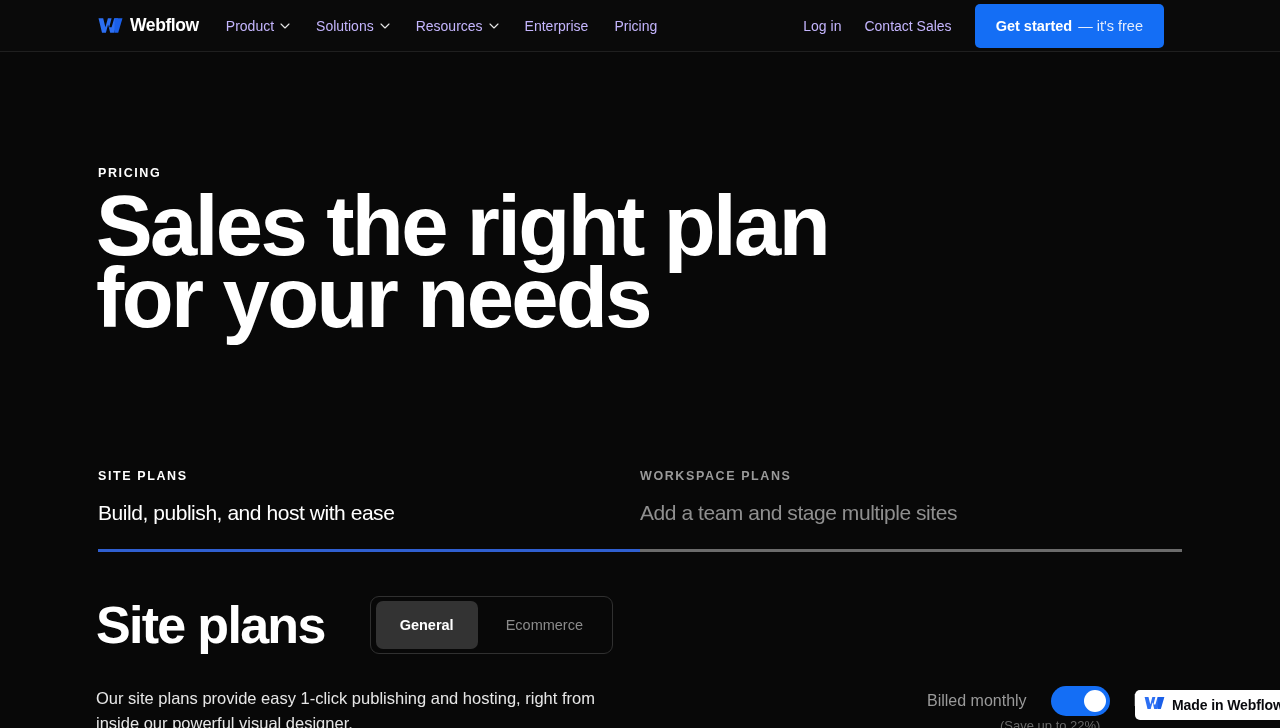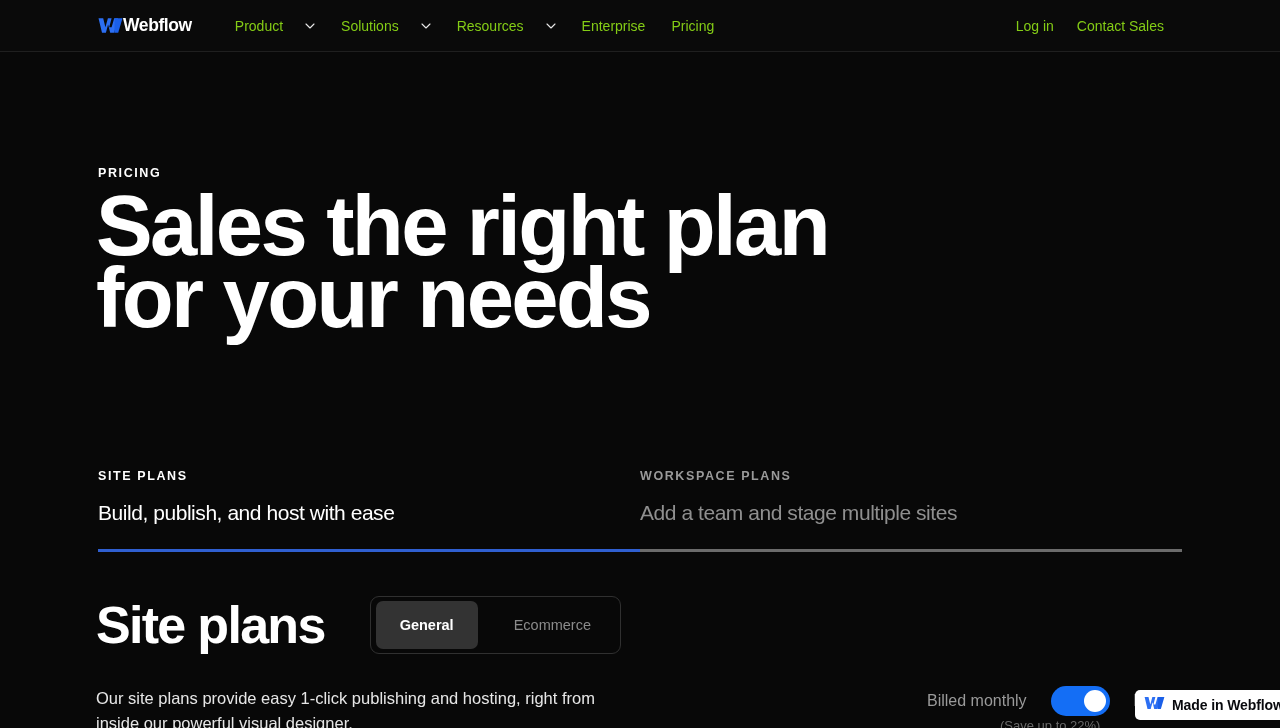--- a/index.html
+++ b/index.html
@@ -13,30 +13,30 @@
 
   
   .navbar {
     position: absolute; top: 0; left: 0;
     width: 1280px; height: 52px;
     background: #0a0a0a;
     border-bottom: 1px solid #1f1f1f;
     display: flex; align-items: center;
   }
   .nav-left { display: flex; align-items: center; margin-left: 98px; }
-  .logo-wrap { display: flex; align-items: center; margin-right: 43px; cursor: pointer; }
+  .logo-wrap { display: flex; align-items: center; gap: 7px; margin-right: 27px; cursor: pointer; }
   .logo-mark { width: 25px; height: 17px; display: block; }
   .logo-word {
     color: #ffffff; font-size: 17.5px; font-weight: bold;
     letter-spacing: -0.4px; line-height: 1;
   }
   .nav-links { display: flex; align-items: center; gap: 26px; }
   .nav-link {
-    color: #84cc16; font-size: 14px; line-height: 1;
-    display: flex; align-items: center; gap: 22px; cursor: pointer;
+    color: #c4b5fd; font-size: 14px; line-height: 1;
+    display: flex; align-items: center; gap: 6px; cursor: pointer;
     white-space: nowrap;
   }
   .chev { width: 10px; height: 6px; display: block; }
   .nav-right {
     position: absolute; right: 116px; top: 0; height: 52px;
     display: flex; align-items: center; gap: 23px;
   }
   .nav-right .nav-link { font-size: 14px; }
   .cta-btn {
     background: #146ef5; border: none; border-radius: 5px;
@@ -94,21 +94,21 @@
     position: absolute; left: 96px; top: 596px;
     display: flex; align-items: center; gap: 45px;
   }
   .section-title {
     color: #ffffff; font-size: 52px; font-weight: bold;
     letter-spacing: -1.7px; line-height: 1;
   }
   .segmented {
     border: 1px solid #303030; border-radius: 9px;
     height: 58px; padding: 5px;
-    display: flex; align-items: center; gap: 12px;
+    display: flex; align-items: center; gap: 4px;
   }
   .seg-btn {
     height: 48px; padding: 0 24px; border: none;
     border-radius: 7px; background: transparent;
     font-family: "Liberation Sans", sans-serif;
     font-size: 14.5px; cursor: pointer; white-space: nowrap;
   }
   .seg-btn.active { background: #333333; color: #ffffff; font-weight: bold; }
   .seg-btn.inactive { color: #8b8b8b; font-weight: normal; }
 
@@ -209,20 +209,24 @@
     </div>
   </div>
 
   <div class="nav-right">
     <div class="nav-link">
       <span>Log in</span>
     </div>
     <div class="nav-link">
       <span>Contact Sales</span>
     </div>
+    <button class="cta-btn">
+      <span class="cta-strong">Get started</span>
+      <span class="cta-soft">— it's free</span>
+    </button>
   </div>
 </div>
 
 <div class="eyebrow">PRICING</div>
 <h1 class="hero-title">Sales the right plan
 for your needs</h1>
 
 <div class="plan-tabs">
   <div class="plan-tab active">
     <div class="kicker">SITE PLANS</div>

